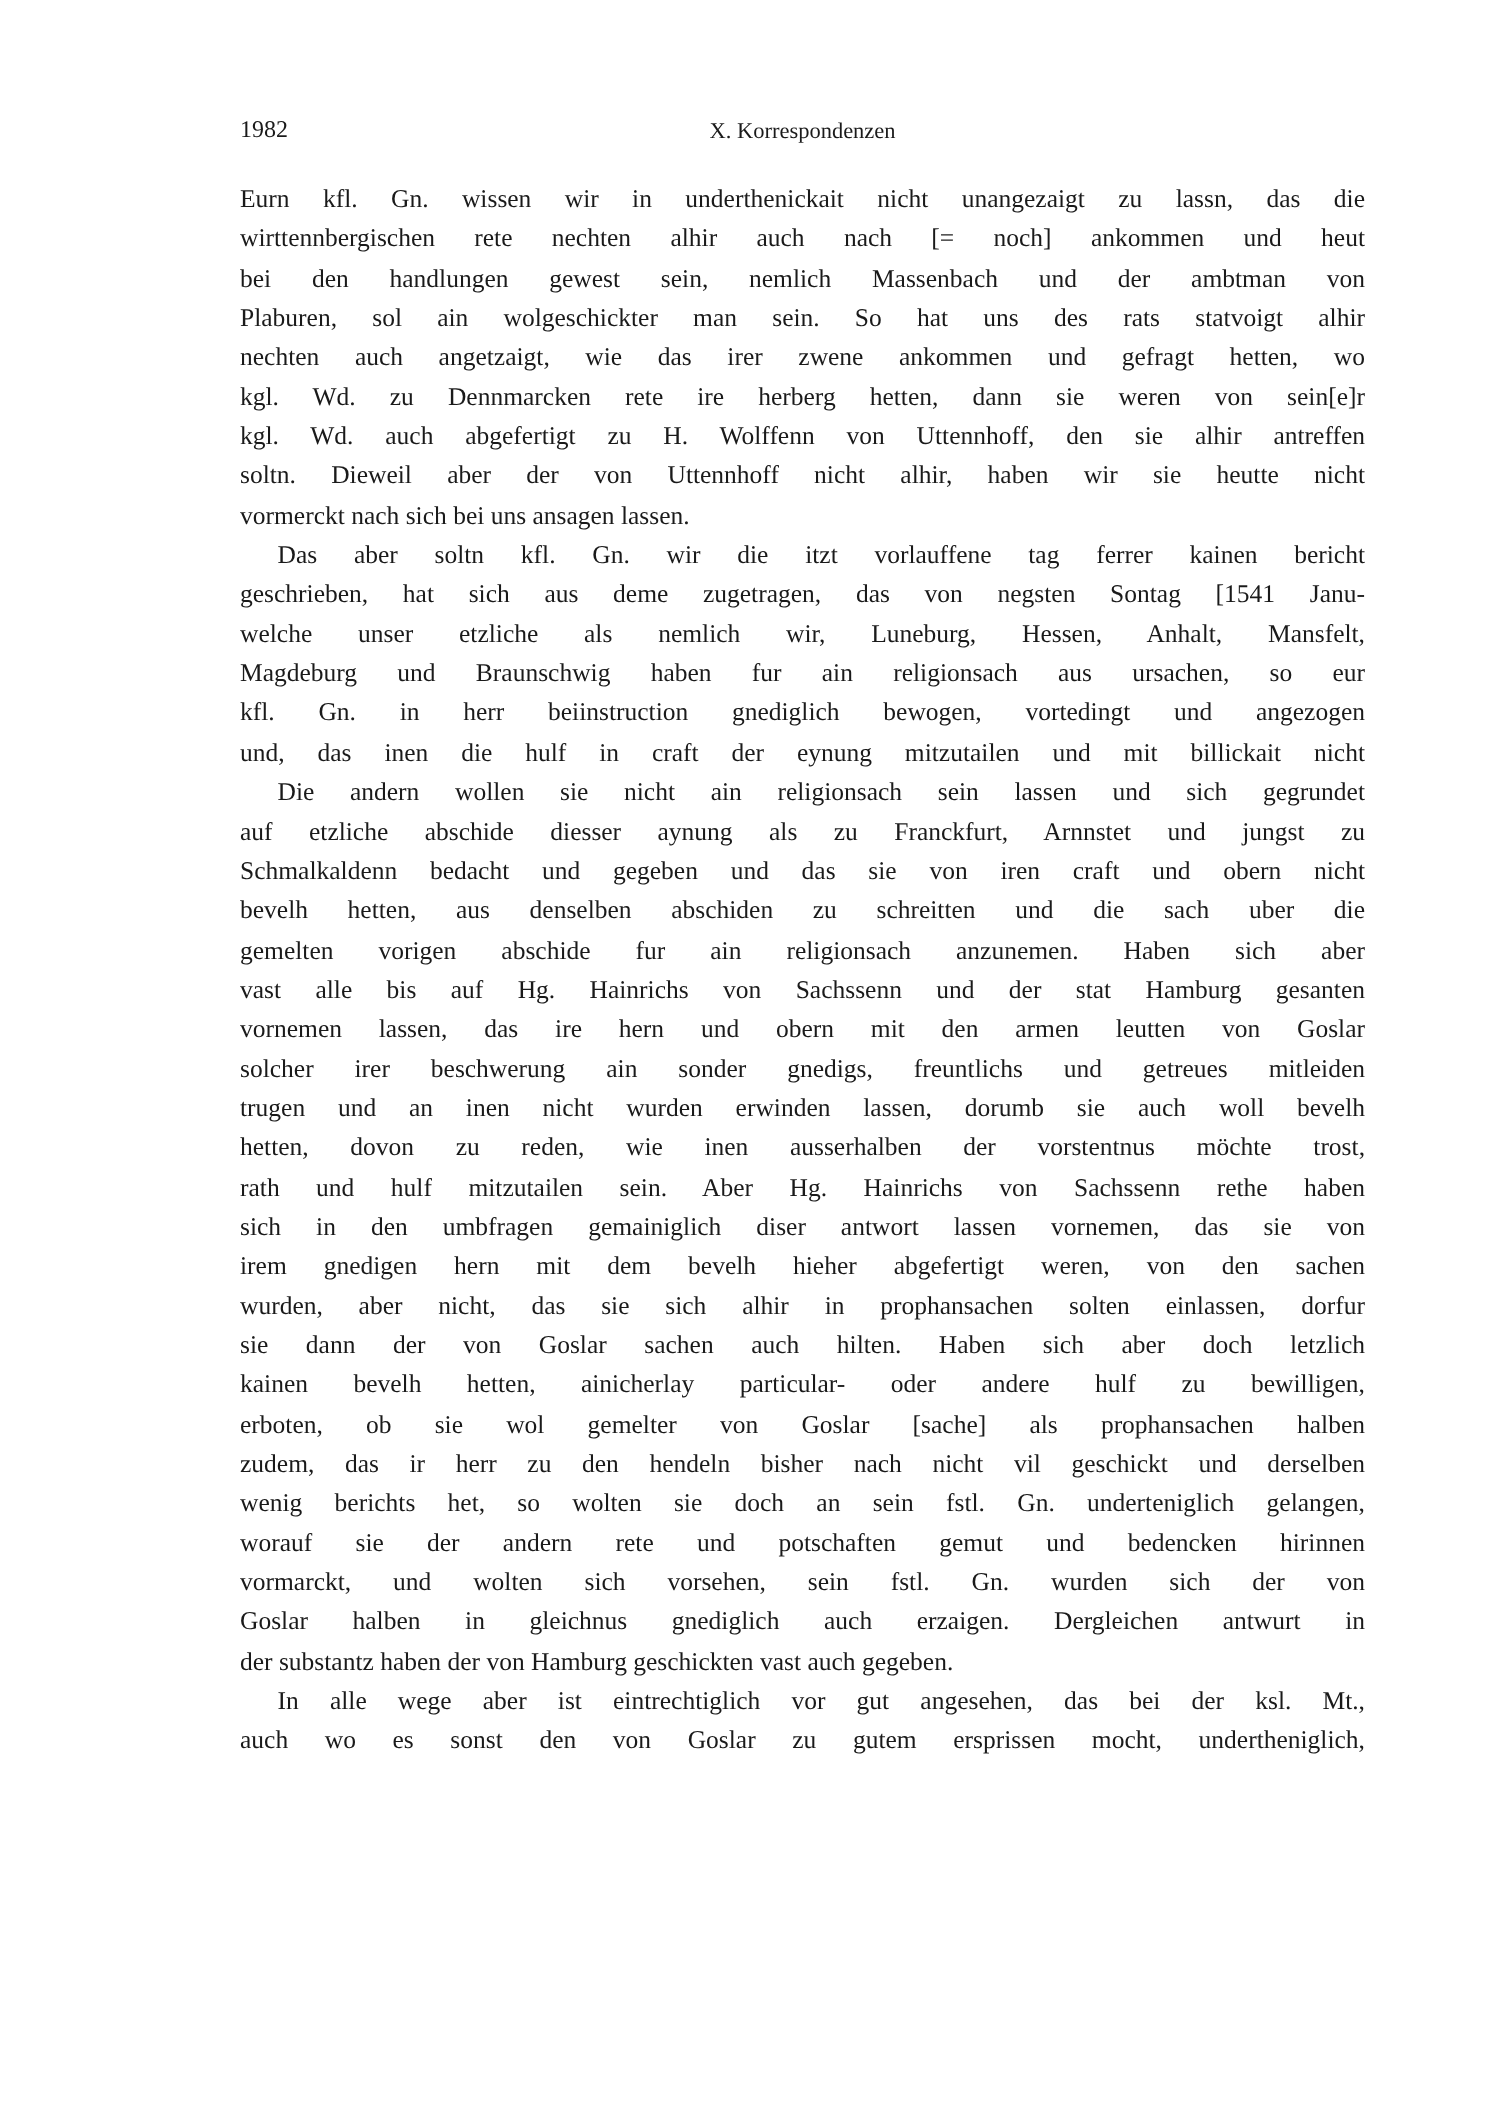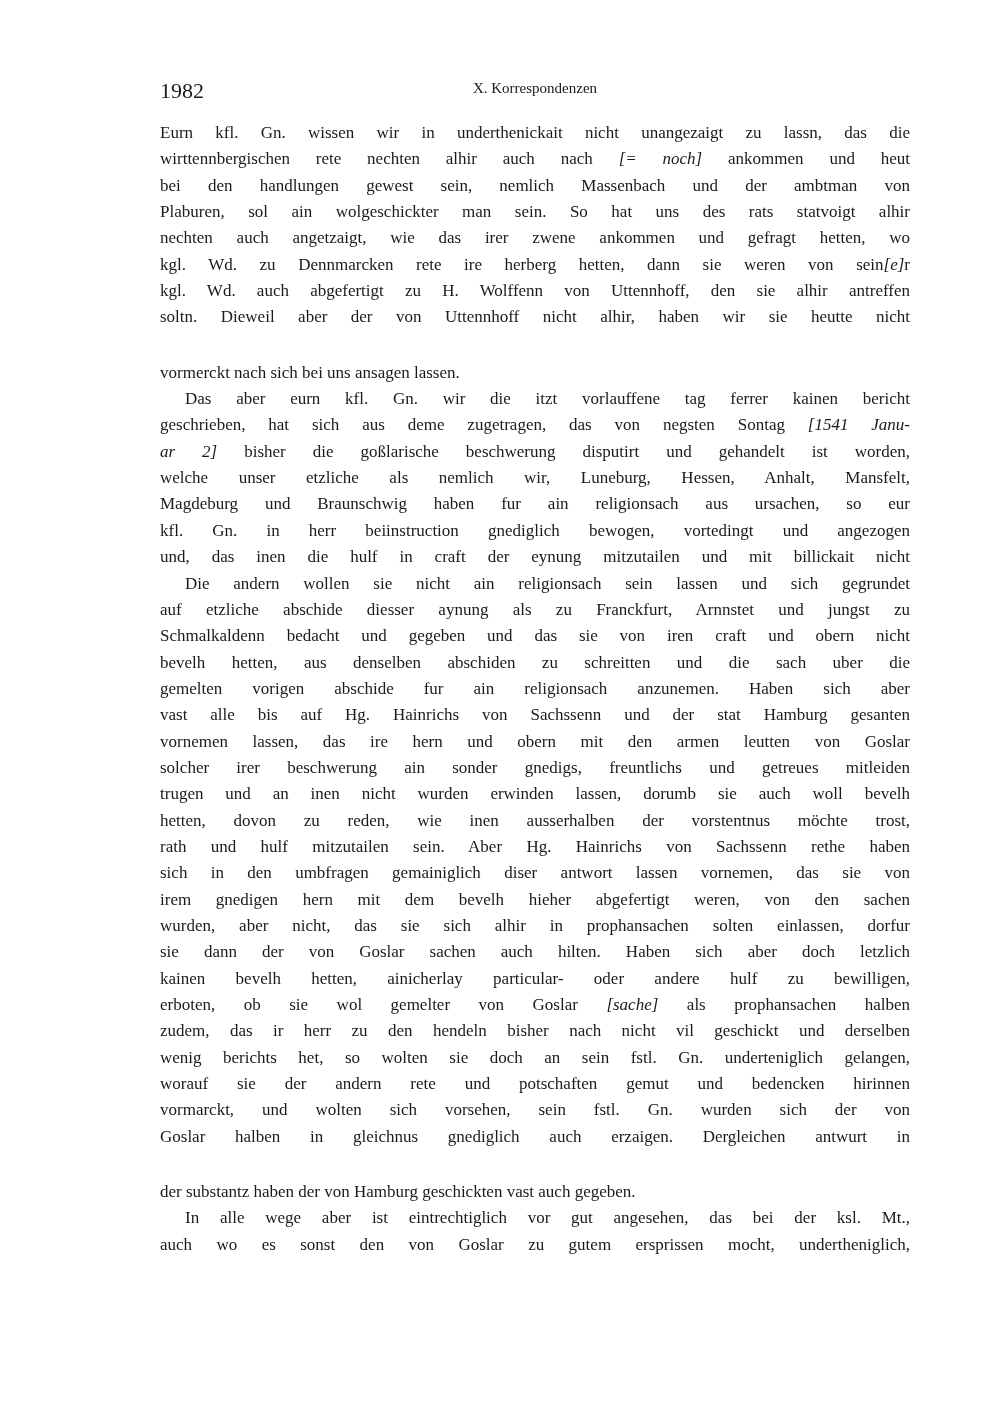--- a/index.html
+++ b/index.html
@@ -20,21 +20,21 @@
       left: 160px;
       top: 78px;
       width: 750px;
       height: 30px;
       font-size: 21px;
     }
     .page-number {
       position: absolute;
       left: 0;
       top: 0;
-      font-size: 22px;
+      font-size: 16px;
     }
     .running-title {
       position: absolute;
       left: 0;
       width: 750px;
       top: 2px;
       text-align: center;
       font-size: 15px;
     }
     .body-text {
@@ -53,31 +53,29 @@
       text-align-last: justify;
       overflow: visible;
     }
     .line.last {
       text-align-last: left;
     }
     .line.indent {
       padding-left: 25px;
     }
     .it {
-      font-style: italic;
     }
     .line-inner {
       display: block;
       white-space: normal;
       text-align: justify;
       text-align-last: justify;
     }
     .line.last .line-inner {
       text-align-last: left;
-      margin-top: 29px;
     }
   </style>
 </head>
 <body>
 
 <div class="page-header">
   <span class="page-number">1982</span>
   <span class="running-title">X. Korrespondenzen</span>
 </div>
 
@@ -103,27 +101,24 @@
     <span class="line">
       <span class="line-inner"><span>kgl. Wd. auch abgefertigt zu H. Wolffenn von Uttennhoff, den sie alhir antreffen</span></span>
     </span>
     <span class="line">
       <span class="line-inner"><span>soltn. Dieweil aber der von Uttennhoff nicht alhir, haben wir sie heutte nicht</span></span>
     </span>
     <span class="line last">
       <span class="line-inner"><span>vormerckt nach sich bei uns ansagen lassen.</span></span>
     </span>
     <span class="line indent">
-      <span class="line-inner"><span>Das aber eurn kfl. Gn. wir die itzt vorlauffene tag ferrer kainen bericht</span></span>
+      <span class="line-inner"><span>Das aber soltn kfl. Gn. wir die itzt vorlauffene tag ferrer kainen bericht</span></span>
     </span>
     <span class="line">
       <span class="line-inner"><span>geschrieben, hat sich aus deme zugetragen, das von negsten Sontag </span><span class="it">[1541 Janu-</span></span>
-    </span>
-    <span class="line">
-      <span class="line-inner"><span class="it">ar 2]</span><span> bisher die goßlarische beschwerung disputirt und gehandelt ist worden,</span></span>
     </span>
     <span class="line">
       <span class="line-inner"><span>welche unser etzliche als nemlich wir, Luneburg, Hessen, Anhalt, Mansfelt,</span></span>
     </span>
     <span class="line">
       <span class="line-inner"><span>Magdeburg und Braunschwig haben fur ain religionsach aus ursachen, so eur</span></span>
     </span>
     <span class="line">
       <span class="line-inner"><span>kfl. Gn. in herr beiinstruction gnediglich bewogen, vortedingt und angezogen</span></span>
     </span>

